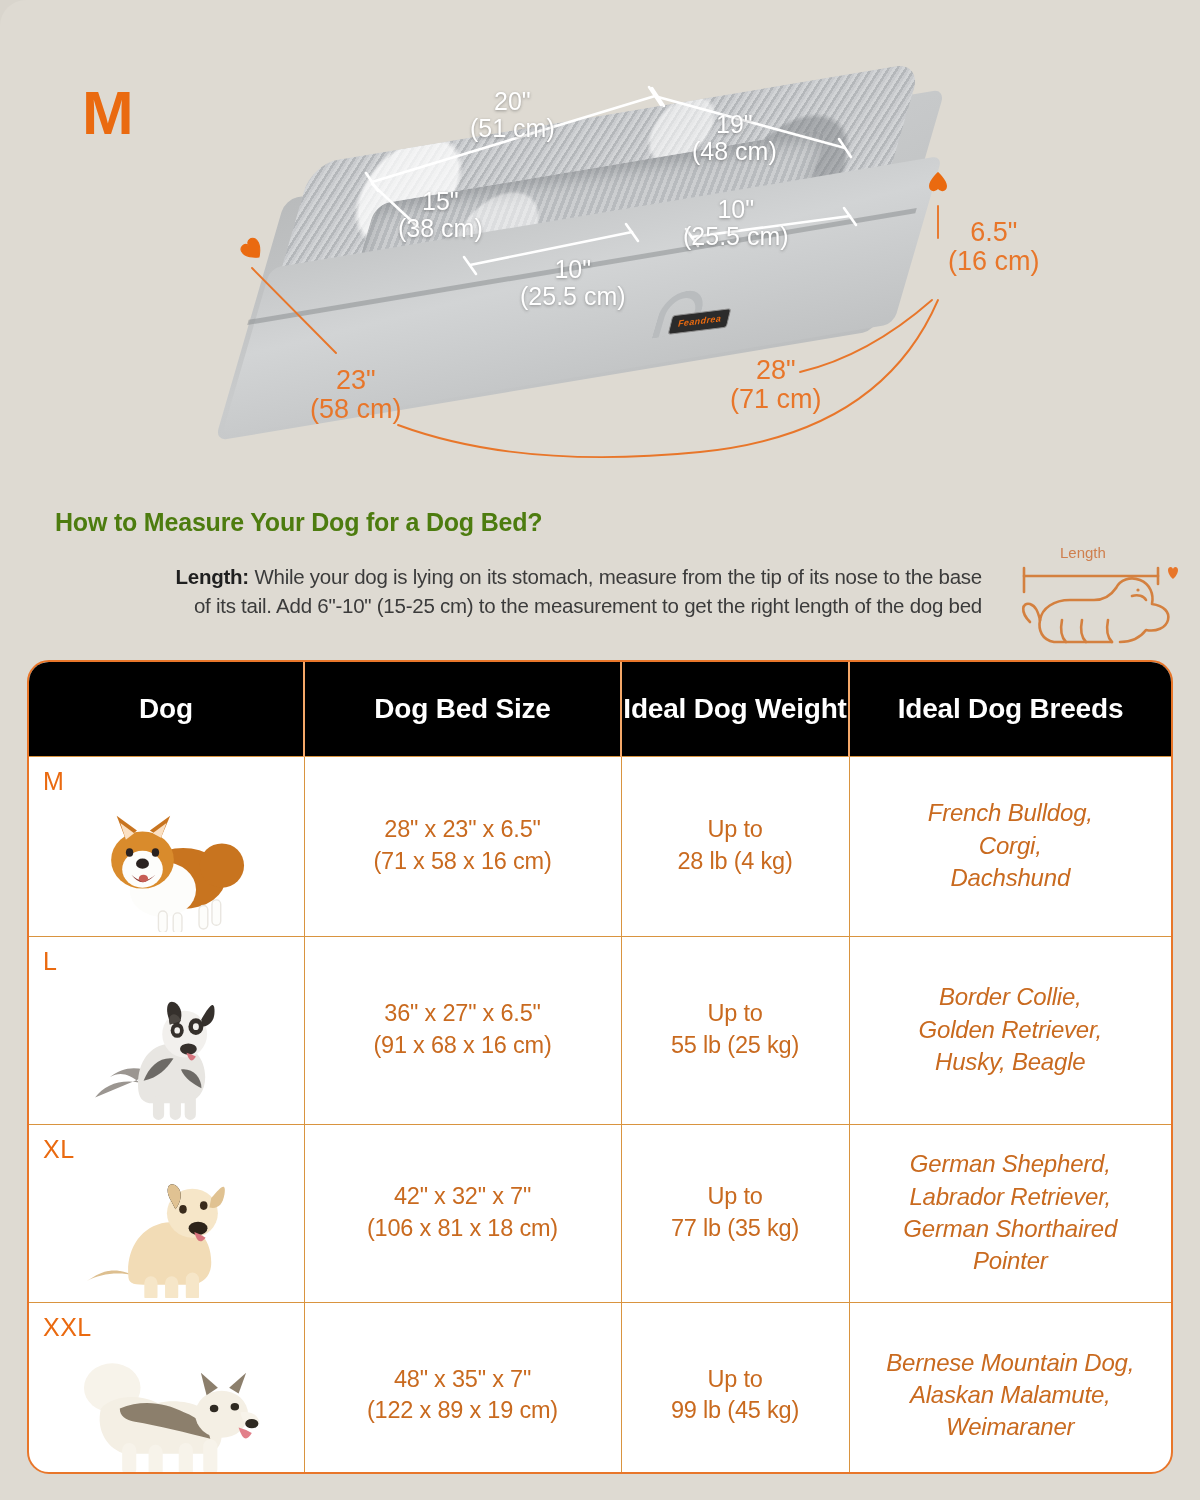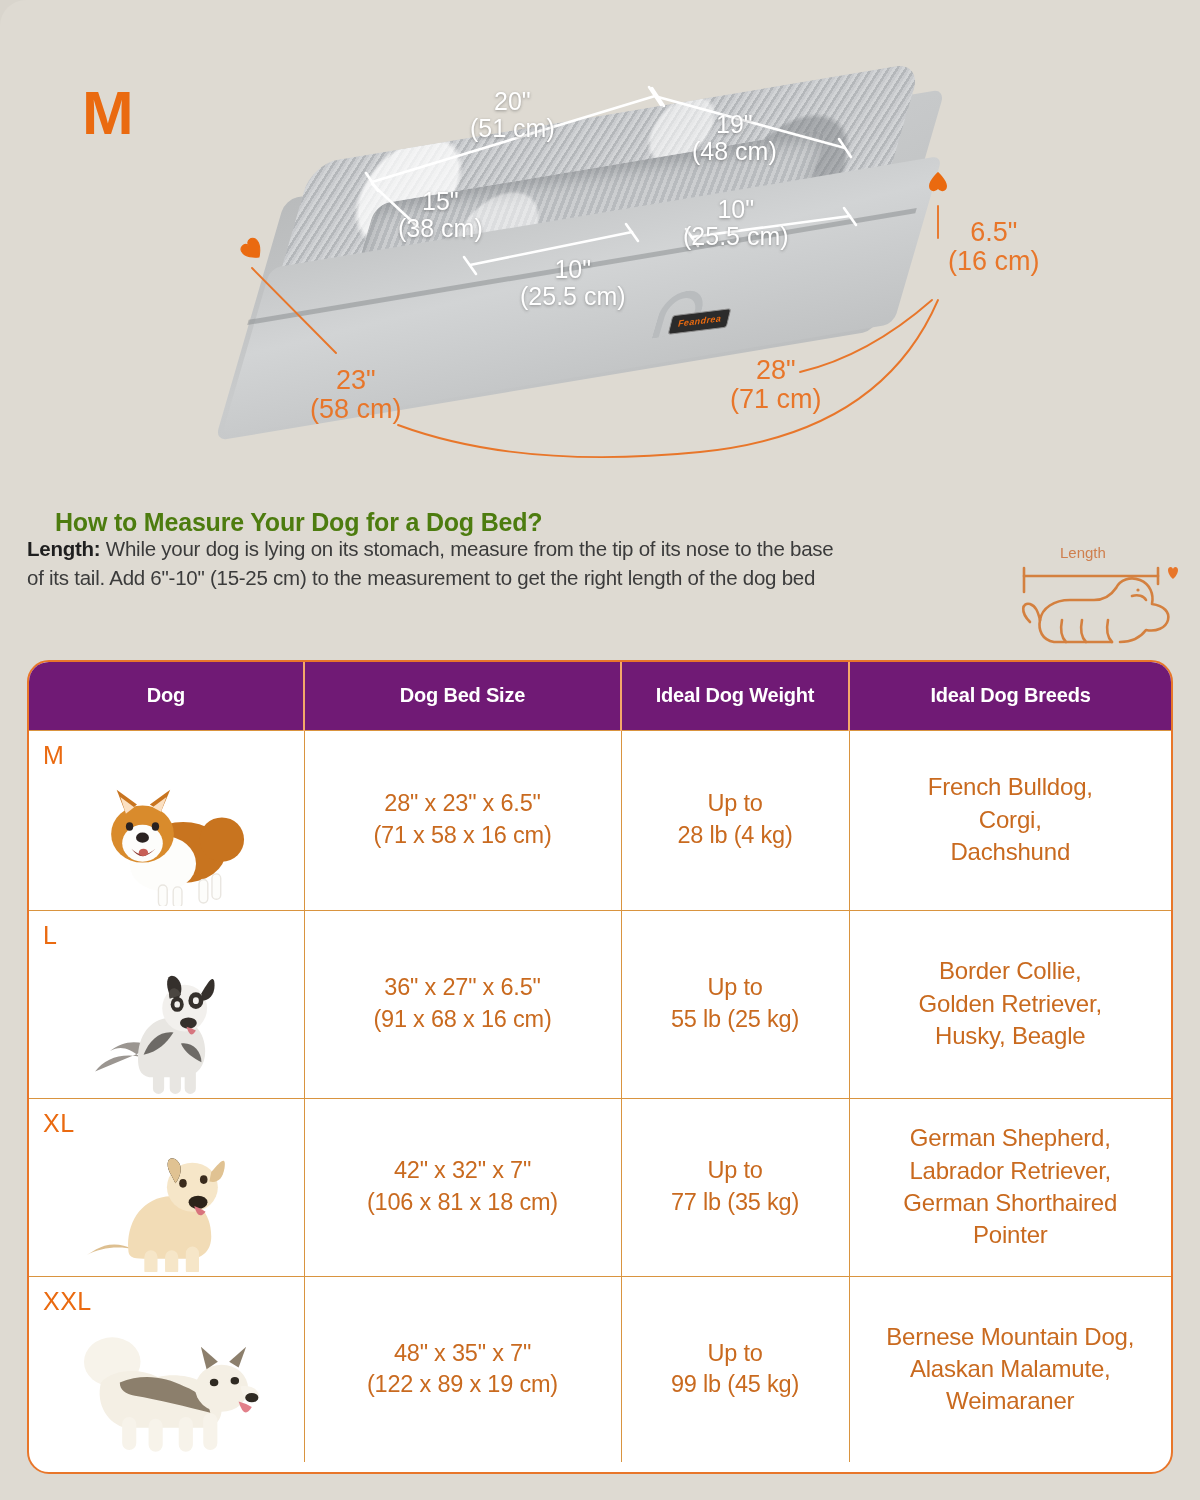--- a/index.html
+++ b/index.html
@@ -89,44 +89,44 @@
   .lbl.o { color: #e8762a; font-size: 27px; }
   .lbl div:first-child { font-weight: 400; }
 
   
   #measure { position: absolute; left: 0; top: 498px; width: 1200px; height: 152px; }
   #measure h2 {
     position: absolute; left: 27px; top: 10px;
     font-size: 25px; color: #4d7c0f; font-weight: bold; letter-spacing: -.2px; margin-left: 28px;
   }
   #measure .para {
-    position: absolute; left: 27px; top: 36px; width: 955px;
-    font-size: 20.5px; color: #3b3b3b; line-height: 1.42; letter-spacing: -.25px;
+    position: absolute; left: 27px; top: 64px; width: 955px;
+    font-size: 20.5px; color: #3b3b3b; line-height: 1.42; letter-spacing: -.25px; text-align: right;
   }
   #measure .para b { font-weight: bold; color: #1f1f1f; }
   #dogdiag { position: absolute; left: 1008px; top: 528px; width: 170px; height: 110px; margin-top: 22px; }
   #dogdiag .len-text {
     position: absolute; left: 52px; top: -6px;
     font-size: 15px; color: #cf7f4e;
   }
 
   
   #tablewrap {
     position: absolute; left: 27px; top: 660px;
     width: 1146px; height: 814px;
     border: 2px solid #e8762a;
     border-radius: 22px;
     background: #fff;
     overflow: hidden;
   }
   table { width: 100%; border-collapse: collapse; table-layout: fixed; }
   thead th {
-    background: #701a75; color: #fff;
-    font-size: 20px; font-weight: bold;
-    height: 68px; vertical-align: middle; text-align: center;
+    background: #000000; color: #fff;
+    font-size: 28px; font-weight: bold;
+    height: 94px; vertical-align: middle; text-align: center;
     border-right: 2px solid #f5a869;
     letter-spacing: -.2px;
   }
   thead th:last-child { border-right: none; }
   tbody td {
     border-top: 1.5px solid #d9943f;
     border-right: 1.5px solid #d9943f;
     vertical-align: middle; text-align: center;
     color: #c96a1f; font-size: 23.5px; line-height: 1.35;
     letter-spacing: -.2px;
@@ -145,21 +145,21 @@
   .dogcell .szlabel {
     position: absolute; left: 14px; top: 8px;
     font-size: 25px; color: #ea6a10; font-weight: normal; letter-spacing: .5px;
   }
   .dogcell .pic {
     position: absolute; left: 0; right: 0; bottom: 4px; top: 6px;
     display: flex; align-items: flex-end; justify-content: center;
   }
   .dogcell svg { display: block; }
   .cellline { display: block; }
-  .breeds { font-size: 24px; }
+  .breeds { font-size: 24px; font-style: italic; }
 </style>
 </head>
 <body>
 
 <div id="page">
 
   <div id="hero">
 
     <div class="size-letter">M</div>
 

